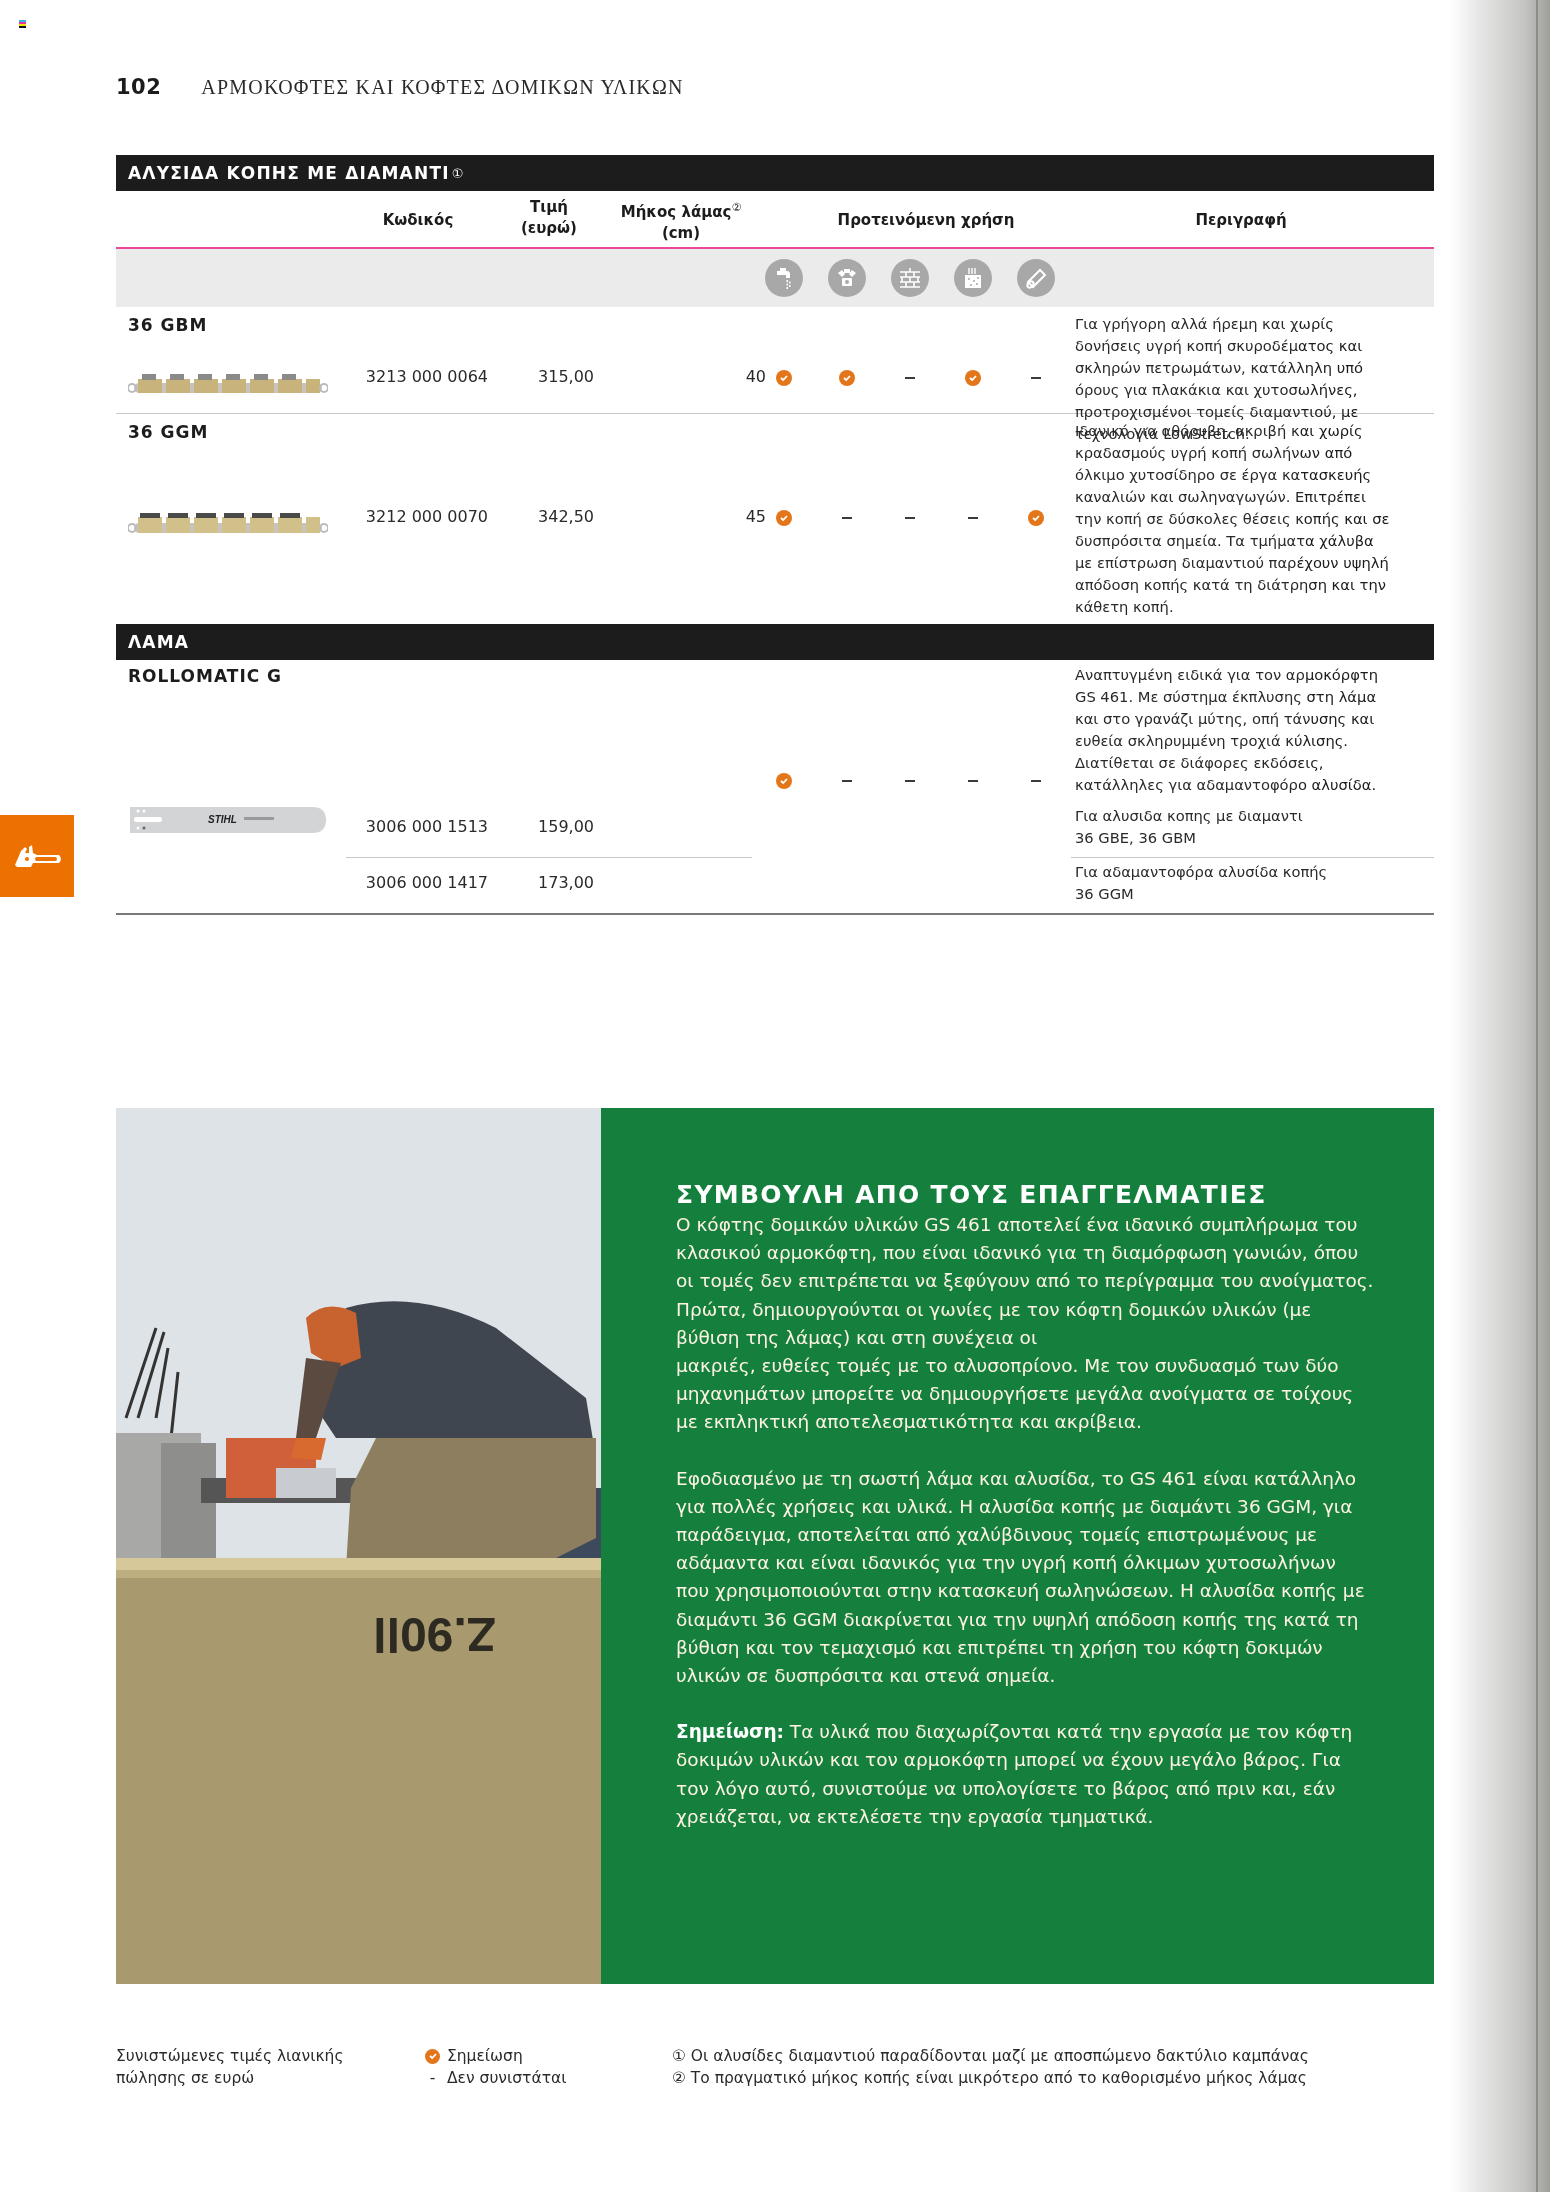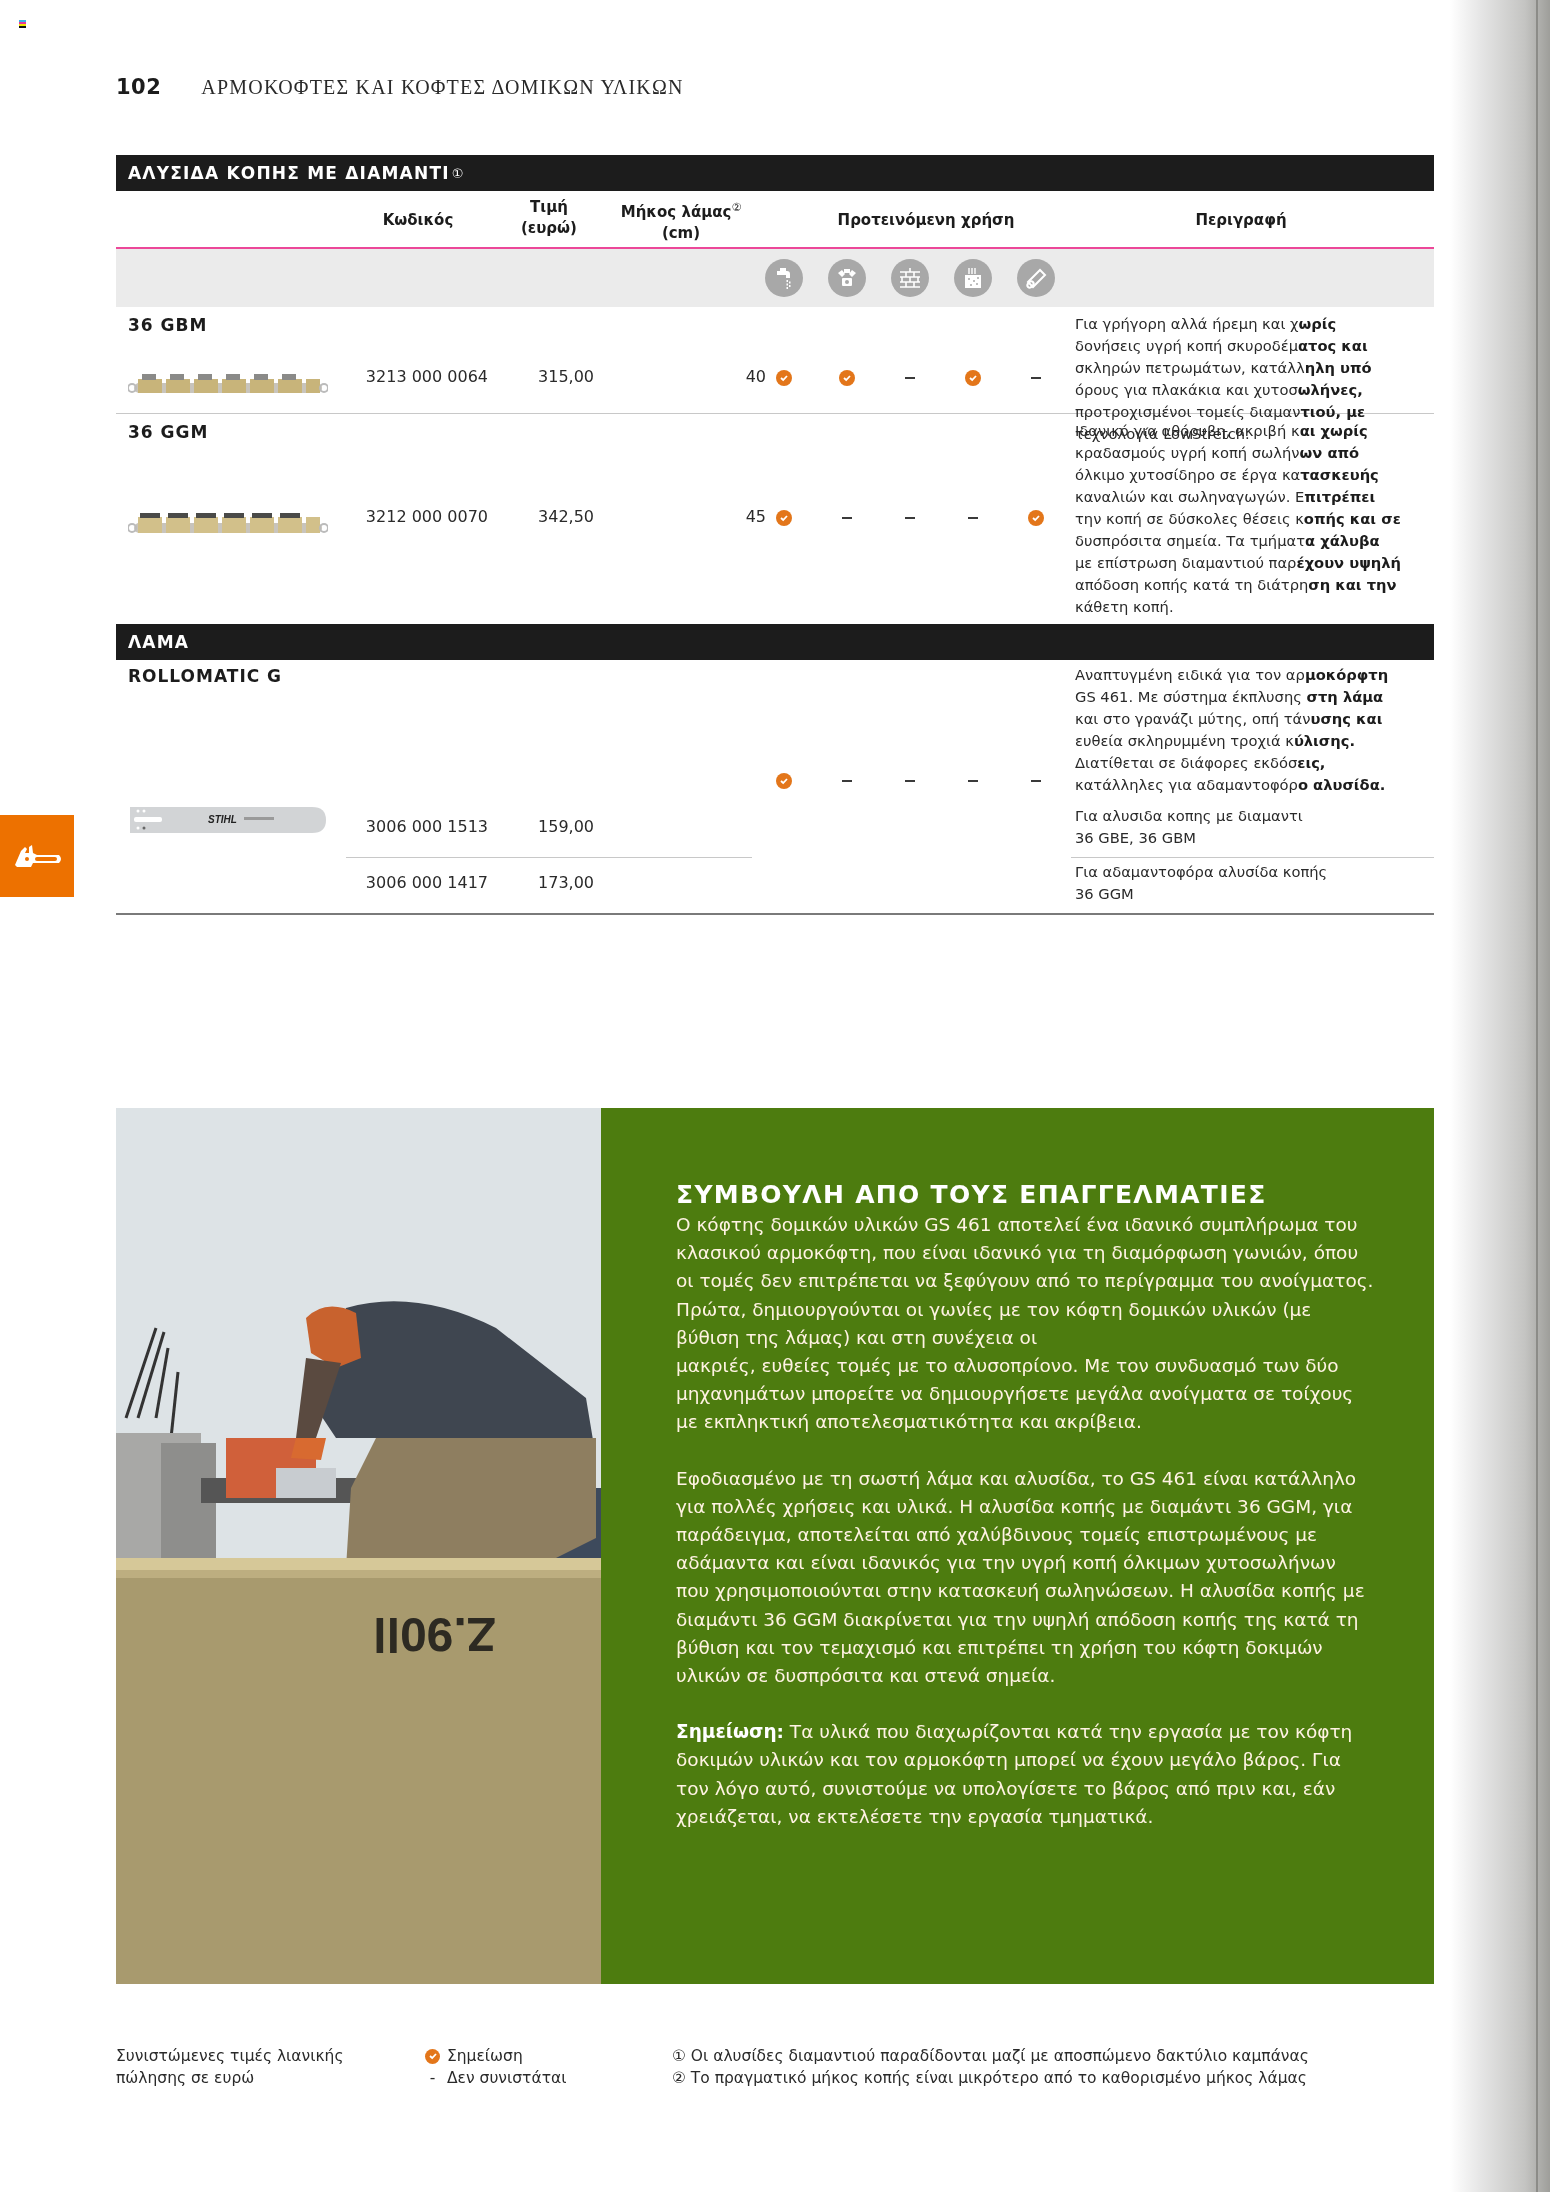--- a/index.html
+++ b/index.html
@@ -31,33 +31,33 @@
   .use-icon svg { width: 26px; height: 26px; }
 
   .prow { position: relative; border-bottom: 1.5px solid #c8c8c8; }
   .prow .name { position: absolute; left: 12px; font-weight: bold; font-size: 17px; letter-spacing: 1px; }
   .prow .cell { position: absolute; font-size: 16px; color: #2a2a2a; text-align: right; }
   .mark { position: absolute; width: 16px; height: 16px; }
   .check { border-radius: 50%; background: #e3761a; display: flex; align-items: center; justify-content: center; }
   .check svg { width: 10px; height: 10px; }
   .dash { width: 10px; height: 2px; background: #3a3a3a; margin-top: 7px; margin-left: 3px; }
   .desc { position: absolute; left: 959px; width: 350px; font-size: 14.7px; line-height: 22px; color: #2a2a2a; }
-  .desc b { font-weight: bold; color: #1c1c1c; }
+  .desc b { font-weight: normal; color: #1c1c1c; }
 
   .chain-img { position: absolute; left: 12px; width: 200px; height: 36px; }
   .bar-img { position: absolute; left: 12px; width: 200px; height: 34px; }
 
   .orange-tab { position: absolute; left: 0; top: 815px; width: 74px; height: 82px; background: #ed7100;
     display: flex; align-items: center; justify-content: center; }
 
   
   .tip { position: absolute; left: 116px; top: 1108px; width: 1318px; height: 876px; display: flex; }
   .photo { width: 485px; height: 876px; position: relative; overflow: hidden;
     background: linear-gradient(to bottom, #d7dfe4 0%, #e4e9ec 40%, #dfe5e8 60%, #c9d0d4 75%); }
-  .tip-panel { flex: 1; background: #4d7c0f; color: #fff5e8; padding: 72px 60px 0 75px; }
+  .tip-panel { flex: 1; background: #15803d; color: #fff5e8; padding: 72px 60px 0 75px; }
   .tip-title { font-weight: bold; font-size: 25px; letter-spacing: 1.3px; color: #fff; margin-bottom: 2px; }
   .tip-panel p { font-size: 18.5px; line-height: 28.2px; color: #fff3e3; }
   .tip-panel p.gap { margin-top: 28px; }
   .tip-panel b { font-weight: bold; color: #fff; }
 
   
   .foot { position: absolute; top: 2045px; font-size: 15.5px; line-height: 22px; color: #2a2a2a; }
   .legend-item { display: flex; align-items: center; height: 22px; }
   .legend-item .check { position: static; width: 15px; height: 15px; margin-right: 7px; }
   .legend-item .ldash { width: 15px; margin-right: 7px; text-align: center; }

